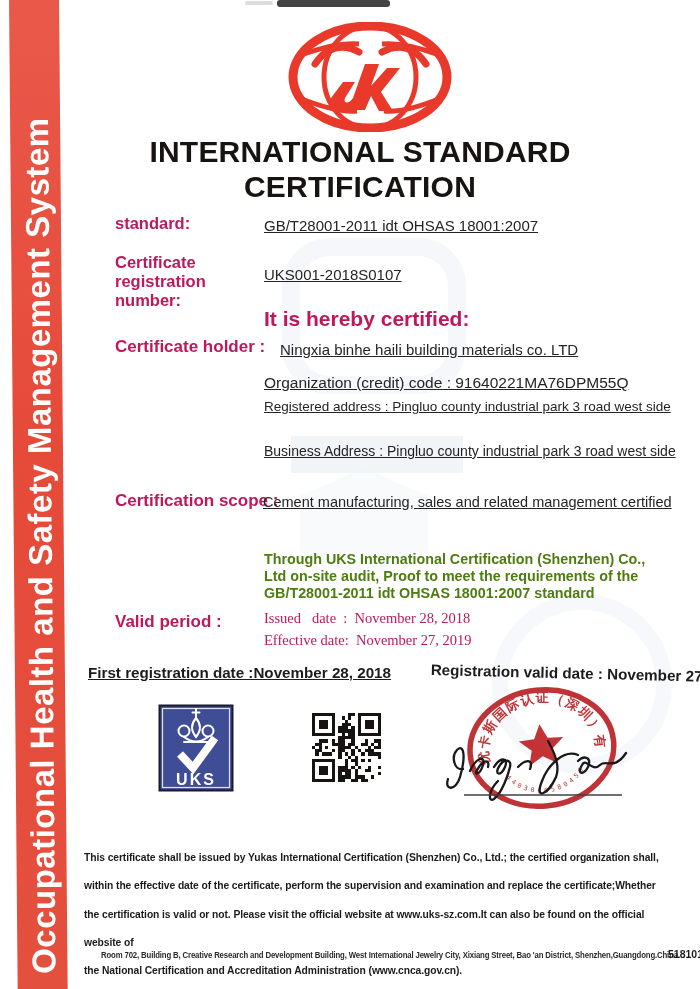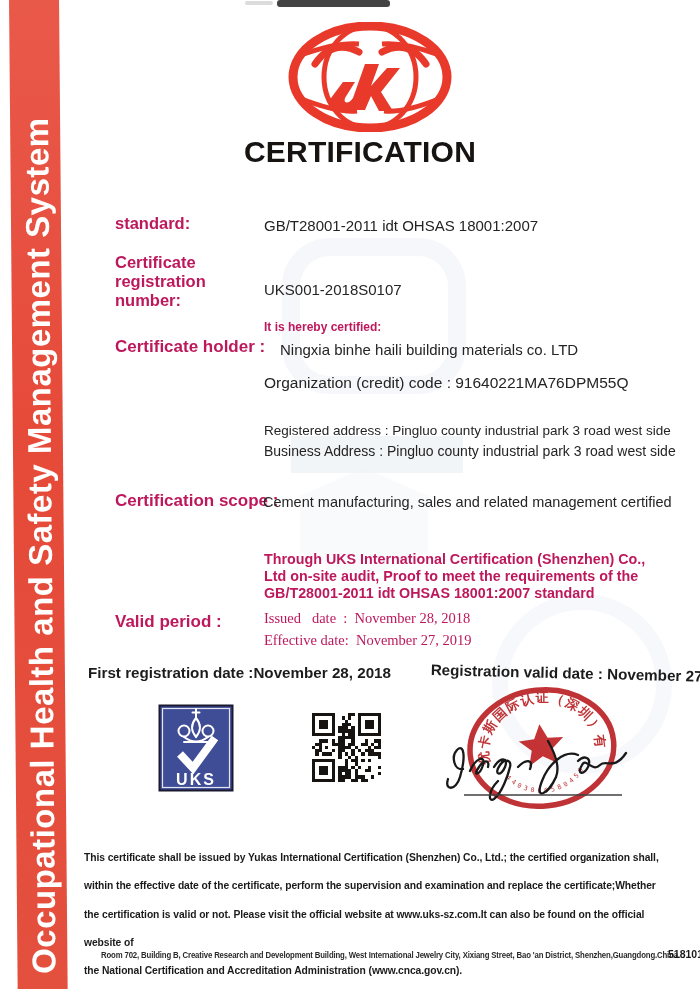--- a/index.html
+++ b/index.html
@@ -34,27 +34,27 @@
   .z1{z-index:2;}
   
   .title{
     left:80px;top:134px;width:560px;text-align:center;
     font-size:30px;line-height:35px;font-weight:800;color:#161311;letter-spacing:.2px;
   }
   
   .lab{font-weight:700;color:#be185d;}
   .lab16{font-size:16.5px;}
   .lab17{font-size:17px;}
-  .val{font-size:15px;color:#242424;}
+  .val{font-size:15px;color:#242424;text-decoration:underline;}
   .pre{white-space:pre-line;}
   .prewrap{white-space:pre;}
   .serif{font-family:"Liberation Serif","DejaVu Serif",serif;font-size:14.5px;color:#be185d;}
   .small13{font-size:13.5px;}
   .small14{font-size:14px;}
-  .audit{font-size:14.3px;line-height:16.8px;font-weight:600;color:#be185d;}
+  .audit{font-size:14.3px;line-height:16.8px;font-weight:600;color:#4d7c0f;}
   .regrow{font-size:15.2px;font-weight:600;color:#1c1c1c;white-space:nowrap;}
   
   .footer{
     left:84px;top:843px;width:660px;
     font-size:11.6px;font-weight:600;line-height:28.3px;color:#1b1b1b;
     transform:scaleX(0.89);transform-origin:left top;letter-spacing:-0.1px;
   }
   .addr{
     left:101px;top:951px;width:580px;
     font-size:8.2px;font-weight:600;color:#2a2a2a;letter-spacing:-0.15px;
@@ -90,52 +90,53 @@
       <path d="M28,42 Q46,16 72,30" stroke-width="7" stroke-linecap="round"></path>
       <path d="M139,42 Q121,16 95,30" stroke-width="7" stroke-linecap="round"></path>
     </g>
     <g fill="#e8392b" stroke="none">
       <path d="M62,88 C46,94 38,86 44,76 L56,60 L68,60 L58,76 C56,82 62,82 66,76 L78,42 L92,42 L84,64 L100,46 L113,46 L94,70 L106,89 L92,89 L84,74 L78,88 Z"></path>
     </g>
   </svg>
 </div>
 
 <div class="abs title z1">
+  <div>INTERNATIONAL STANDARD</div>
   <div>CERTIFICATION</div>
 </div>
 
 <div class="abs lab lab16 z1" style="left:115px;top:214px;">standard:</div>
 <div class="abs val z1" style="left:264px;top:217px;">GB/T28001-2011 idt OHSAS 18001:2007</div>
 
 <div class="abs lab lab16 pre z1" style="left:115px;top:253px;line-height:19px;">Certificate
 registration
 number:</div>
-<div class="abs val z1" style="left:264px;top:281px;text-align:center;">UKS001-2018S0107</div>
-
-<div class="abs lab z1" style="left:264px;top:320px;font-size:12px;">It is hereby certified:</div>
+<div class="abs val z1" style="left:264px;top:266px;text-align:center;">UKS001-2018S0107</div>
+
+<div class="abs lab z1" style="left:264px;top:307px;font-size:21px;">It is hereby certified:</div>
 
 <div class="abs lab lab17 z1" style="left:115px;top:337px;">Certificate holder :</div>
 <div class="abs val z1" style="left:280px;top:341px;">Ningxia binhe haili building materials co. LTD</div>
 
 <div class="abs val z1" style="left:264px;top:374px;font-size:15.5px;">Organization (credit) code : 91640221MA76DPM55Q</div>
-<div class="abs val small13 z1" style="left:264px;top:399px;margin-top:24px;">Registered address : Pingluo county industrial park 3 road west side</div>
+<div class="abs val small13 z1" style="left:264px;top:399px;">Registered address : Pingluo county industrial park 3 road west side</div>
 <div class="abs val small14 z1" style="left:264px;top:443px;">Business Address : Pingluo county industrial park 3 road west side</div>
 
 <div class="abs lab lab17 z1" style="left:115px;top:491px;">Certification scope :</div>
 <div class="abs val z1" style="left:263px;top:494px;font-size:14.5px;white-space:nowrap;">Cement manufacturing, sales and related management certified</div>
 
 <div class="abs audit pre z1" style="left:264px;top:551px;">Through UKS International Certification (Shenzhen) Co.,
 Ltd on-site audit, Proof to meet the requirements of the
 GB/T28001-2011 idt OHSAS 18001:2007 standard</div>
 
 <div class="abs lab lab17 z1" style="left:115px;top:612px;">Valid period :</div>
 <div class="abs serif prewrap z1" style="left:264px;top:610px;">Issued   date  :  November 28, 2018</div>
 <div class="abs serif prewrap z1" style="left:264px;top:632px;">Effective date:  November 27, 2019</div>
 
-<div class="abs regrow z1" style="left:88px;top:664px;">First registration date :November 28, 2018</div>
+<div class="abs regrow z1" style="left:88px;top:664px;text-decoration:underline;">First registration date :November 28, 2018</div>
 <div class="abs regrow z1" style="left:431px;top:661px;transform:rotate(1.4deg);transform-origin:left top;">Registration valid date : November 27, 2021</div>
 
 <div class="abs z1" style="left:158px;top:704px;">
   <svg width="76" height="88" viewBox="0 0 76 88">
     <rect x="1.5" y="1.5" width="73" height="85" fill="#3f4c96" stroke="#1a1a2e" stroke-width="2"></rect>
     <rect x="4.5" y="4.5" width="67" height="79" fill="none" stroke="#ffffff" stroke-width="1.2" opacity=".85"></rect>
     <g stroke="#ffffff" fill="none" stroke-width="2" stroke-linecap="round">
       <path d="M38,5 v8 M34.5,8.5 h7"></path>
       <path d="M38,14 C33,20 33,27 38,33 C43,27 43,20 38,14"></path>
       <circle cx="26" cy="27" r="5.5"></circle>

